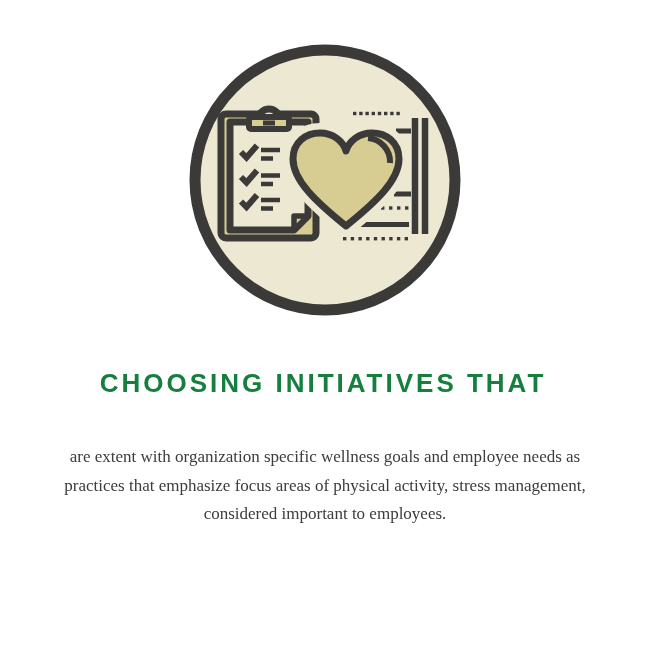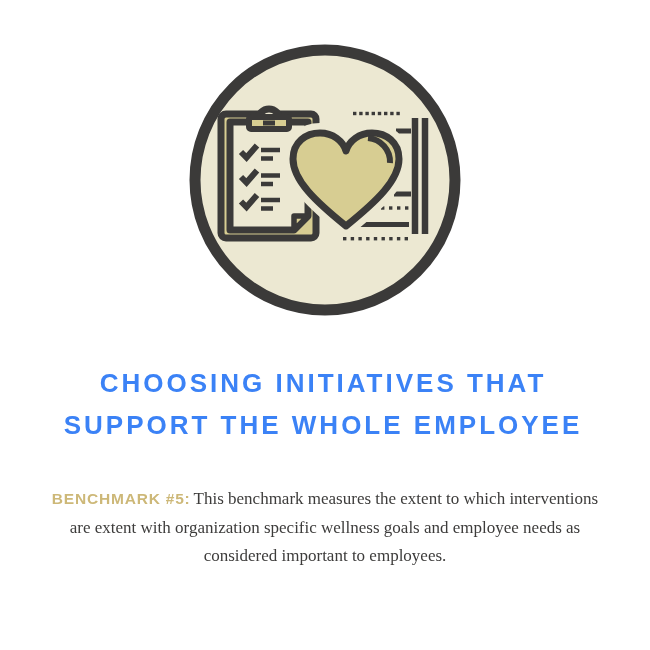--- a/index.html
+++ b/index.html
@@ -4,21 +4,21 @@
 <style>
   html,body{margin:0;padding:0;background:#ffffff;}
   .page{
     width:650px;height:650px;background:#ffffff;overflow:hidden;
     font-family:"Liberation Serif",serif;position:relative;
   }
   .icon-wrap{display:flex;justify-content:center;padding-top:40px;}
   .title{
     margin:42px 4px 0 0;text-align:center;
     font-family:"Liberation Sans",sans-serif;font-weight:bold;
-    font-size:26px;letter-spacing:3px;line-height:42px;color:#3b82f6;
+    font-size:26px;letter-spacing:3px;line-height:42px;color:#15803d;
   }
   .tline{display:block;white-space:nowrap;}
   .para{
     margin-top:39px;text-align:center;
     font-size:17px;line-height:28.5px;color:#3d3c3b;
   }
   .pline{white-space:nowrap;}
   .bm-label{
     font-family:"Liberation Sans",sans-serif;font-weight:bold;
     font-size:15.5px;letter-spacing:0.8px;color:#cdb878;margin-right:3px;
@@ -91,24 +91,21 @@
       <g>
         <path d="M161,186 C130,161 108,140 108,119 C108,102 121,93 135,93 C148,93 158,101 161,111 C164,101 174,93 187,93 C201,93 214,102 214,119 C214,140 192,161 161,186 Z" fill="#ECE8D2" stroke="#ECE8D2" stroke-width="20" stroke-linejoin="round"></path>
         <path d="M161,186 C130,161 108,140 108,119 C108,102 121,93 135,93 C148,93 158,101 161,111 C164,101 174,93 187,93 C201,93 214,102 214,119 C214,140 192,161 161,186 Z" fill="#D7CD92" stroke="#3B3A39" stroke-width="7" stroke-linejoin="round"></path>
         <path d="M183,98 A24,24 0 0 1 205,123" fill="none" stroke="#3B3A39" stroke-width="6"></path>
       </g>
     </svg>
   </div>
 
   <h1 class="title">
     <span class="tline">CHOOSING INITIATIVES THAT</span>
-    <span class="tline">SUPPORT THE WHOLE EMPLOYEE</span>
   </h1>
 
   <div class="para">
-    <div class="pline">
-      <span class="bm-label">BENCHMARK #5:</span><span>This benchmark measures the extent to which interventions</span>
-    </div>
     <div class="pline">are extent with organization specific wellness goals and employee needs as</div>
+    <div class="pline">practices that emphasize focus areas of physical activity, stress management,</div>
     <div class="pline">considered important to employees.</div>
   </div>
 
 </div>
 
 </body></html>

